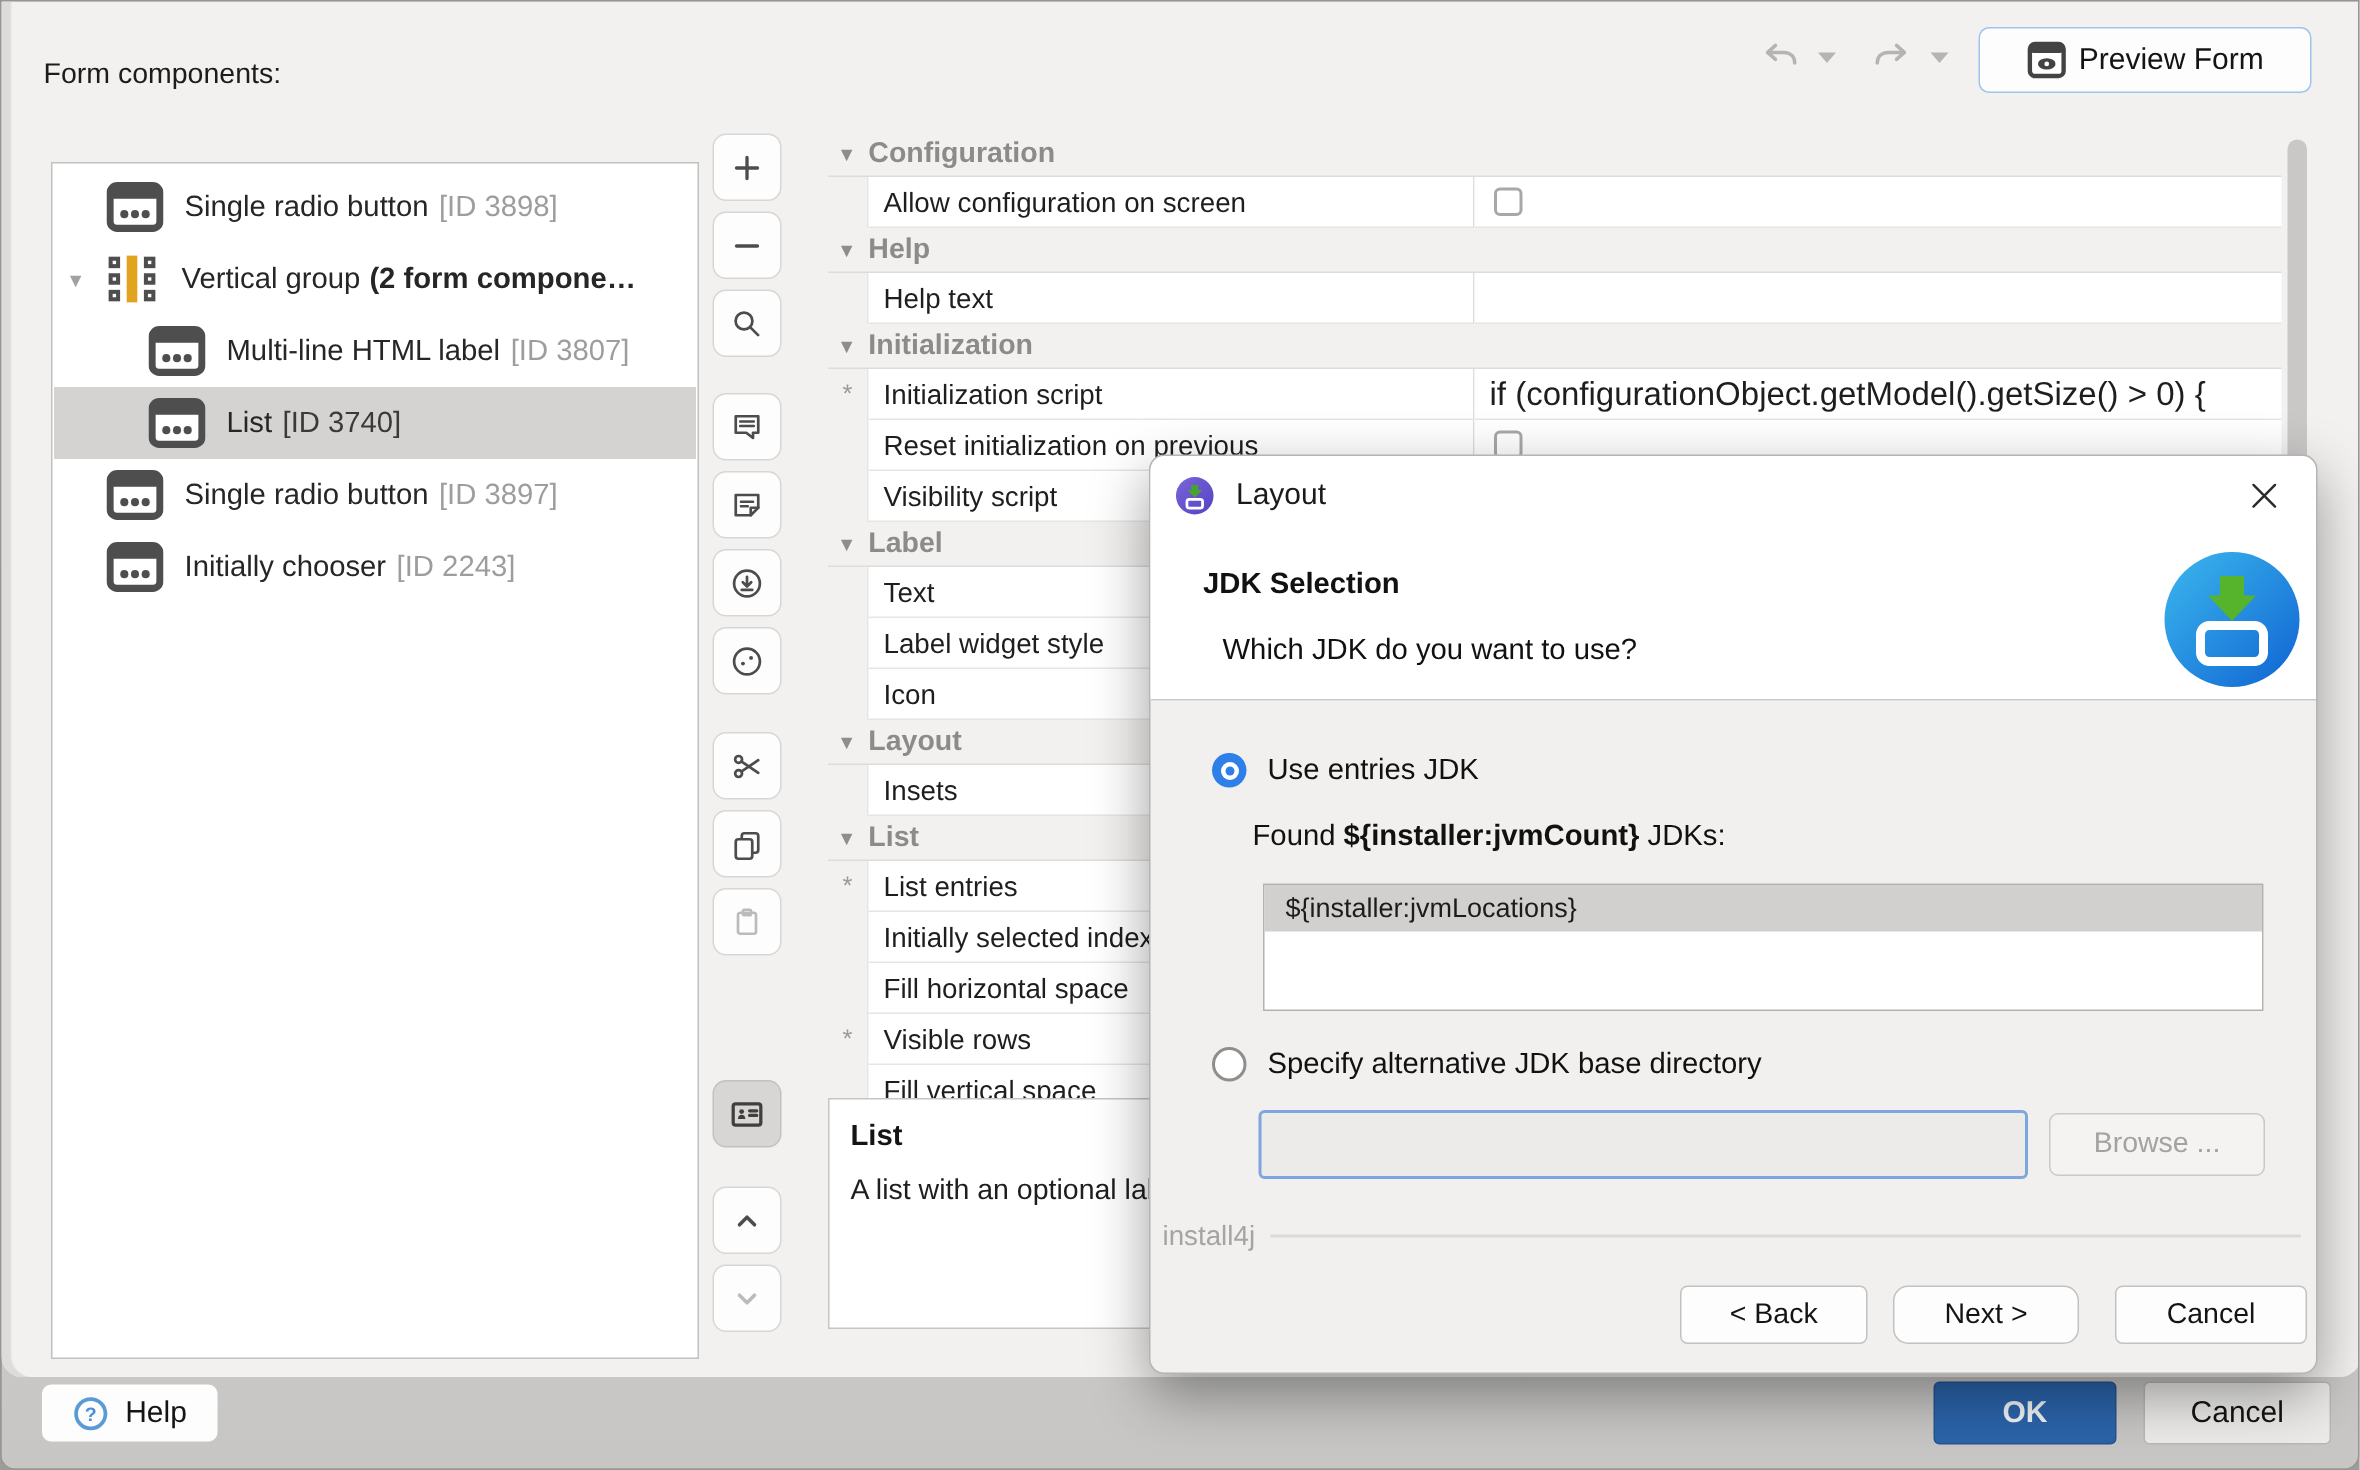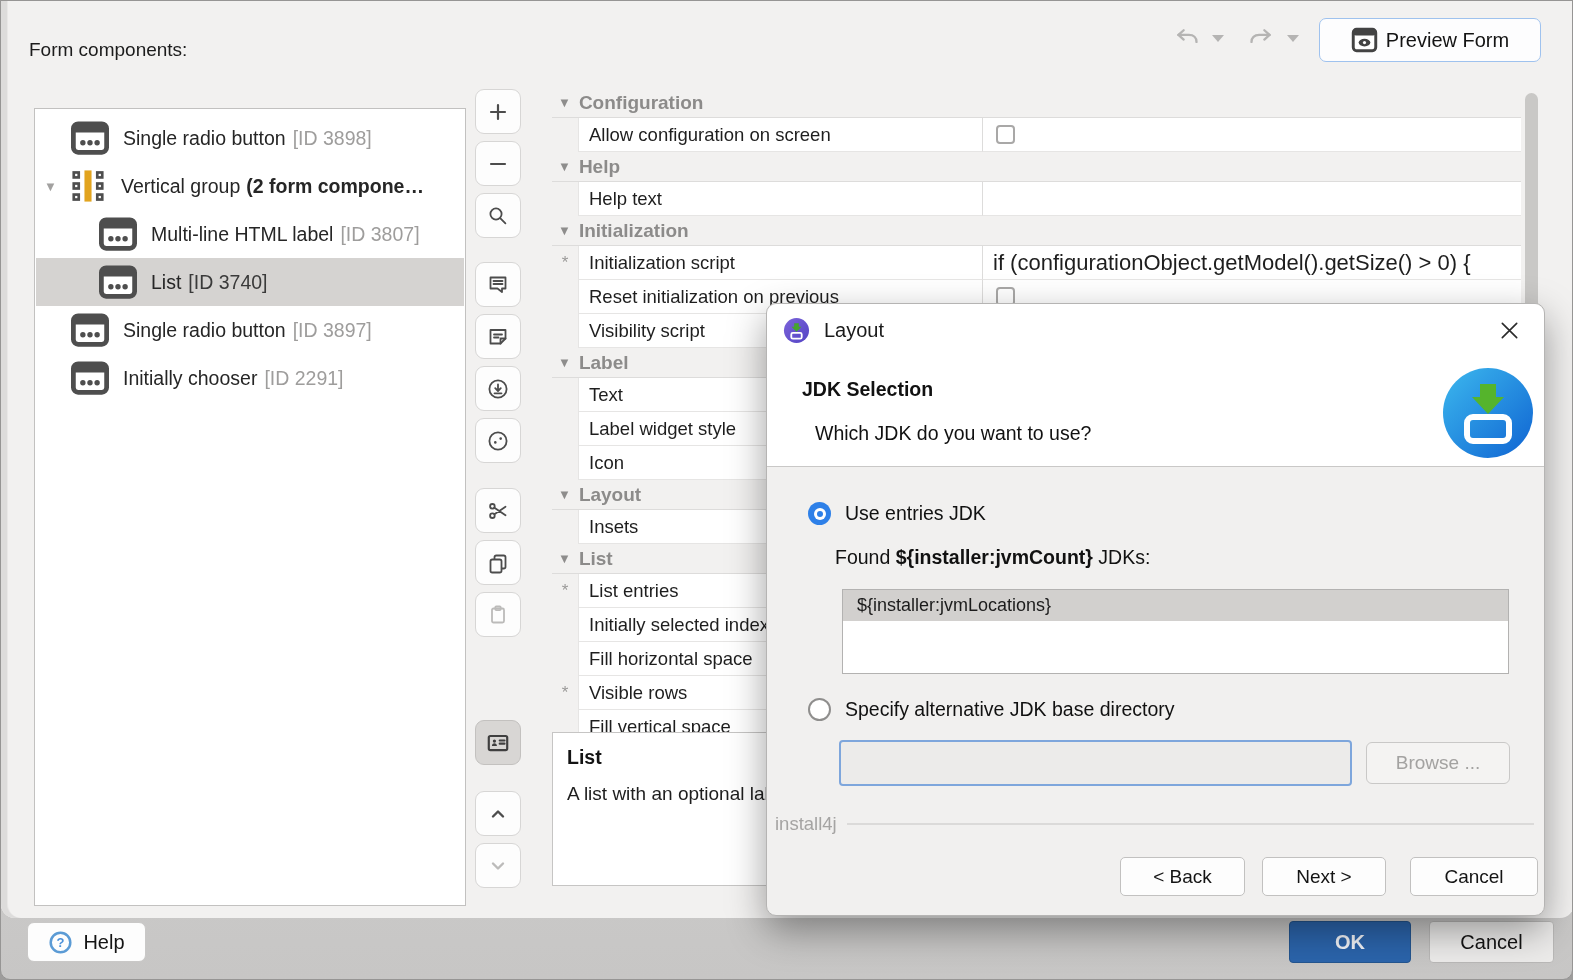--- a/index.html
+++ b/index.html
@@ -71,21 +71,21 @@
   #found-line b { font-weight:bold; }
   #jdk-listbox { position:absolute; left:75px; top:285px; width:667px; height:85px; background:#fff; border:1px solid #b3b2b1; }
   #jdk-listrow { height:31px; background:#d2d0ce; display:flex; align-items:center; padding-left:14px; font-size:18px; color:#1c1c1c; }
   #dir-input { position:absolute; left:72px; top:436px; width:513px; height:46px; border:2px solid #7ea6dc; border-radius:4px; background:#ecebea; }
   #browse-btn { position:absolute; left:599px; top:438px; width:144px; height:42px; background:#f4f3f2; border:1px solid #c9c8c7; border-radius:6px; display:flex; align-items:center; justify-content:center; font-size:19px; color:#a3a2a1; }
   #brand-line { position:absolute; left:8px; top:509px; width:763px; display:flex; align-items:center; }
   #brand-label { font-size:18.5px; color:#a5a4a3; padding:0 10px 0 0; }
   #brand-rule { flex:1; height:0; border-top:2px solid #dbdad9; margin-right:4px; }
   .dlg-btn { position:absolute; top:553px; height:39px; background:#fdfdfd; border:1px solid #c2c1c0; border-radius:5px; display:flex; align-items:center; justify-content:center; font-size:19px; color:#141414; }
   #back-btn { left:353px; width:125px; }
-  #next-btn { left:495px; width:124px; }
+  #next-btn { left:495px; width:124px;border-radius:10px; }
   #dlg-cancel-btn { left:643px; width:128px; }
 
   
   #help-btn { left:26px; top:921px; width:119px; height:40px; background:#fdfdfd; border:1px solid #c9c8c7; border-radius:7px; display:flex; align-items:center; justify-content:center; gap:10px; font-size:20px; color:#141414; z-index:2; }
   #ok-btn { left:1288px; top:920px; width:122px; height:42px; background:#2b64ab; border:1px solid #24558f; border-radius:4px; display:flex; align-items:center; justify-content:center; font-size:20px; font-weight:bold; color:#f2f4f8; z-index:2; }
   #cancel-btn { left:1428px; top:920px; width:125px; height:42px; background:#ecebea; border:1px solid #b9b8b7; border-radius:4px; display:flex; align-items:center; justify-content:center; font-size:20px; color:#141414; z-index:2; }
 </style>
 </head>
 <body>
 
@@ -201,21 +201,21 @@
       <div class="trow" style="top:245px;">
         <span class="tind" style="width:35px;"></span>
         <svg class="ticon" viewBox="0 0 24 21">
             <rect x="1.5" y="1.5" width="21" height="18" rx="3" fill="#fff" stroke="#4e4e4e" stroke-width="3"></rect>
             <path d="M3 2h18a1.5 1.5 0 0 1 1.5 1.5V7h-21V3.5A1.5 1.5 0 0 1 3 2z" fill="#4e4e4e"></path>
             <circle cx="7.5" cy="13.5" r="1.7" fill="#4e4e4e"></circle>
             <circle cx="12" cy="13.5" r="1.7" fill="#4e4e4e"></circle>
             <circle cx="16.5" cy="13.5" r="1.7" fill="#4e4e4e"></circle>
           </svg>
         <span class="tlabel">Initially chooser</span>
-        <span class="tid">[ID 2291]</span>
+        <span class="tid">[ID 2243]</span>
       </div>
     </div>
 
     <div class="tbtn" style="top:88px;">
         <svg width="24" height="24" viewBox="0 0 24 24" style="stroke-width:2.2;">
           <path d="M12 5v14M5 12h14"></path>
         </svg>
       </div>
     <div class="tbtn" style="top:140px;">
         <svg width="24" height="24" viewBox="0 0 24 24" style="stroke-width:2.2;">

